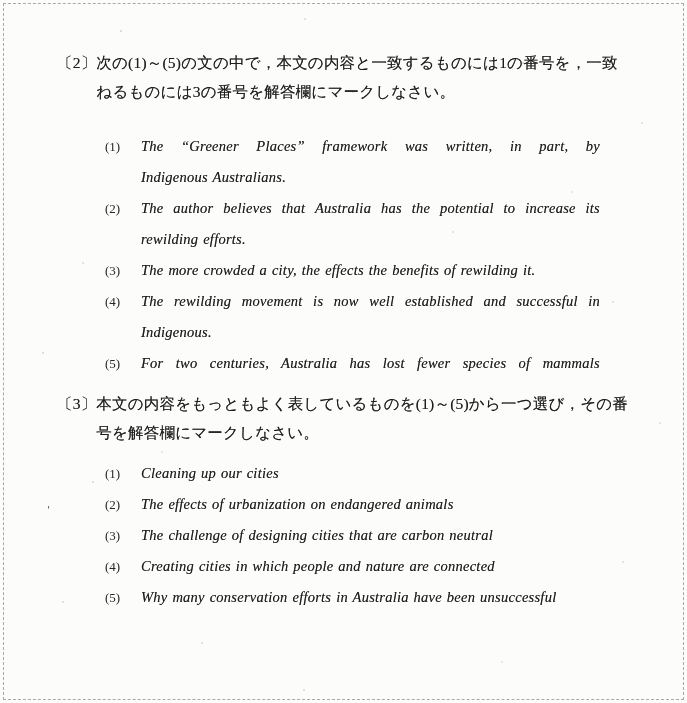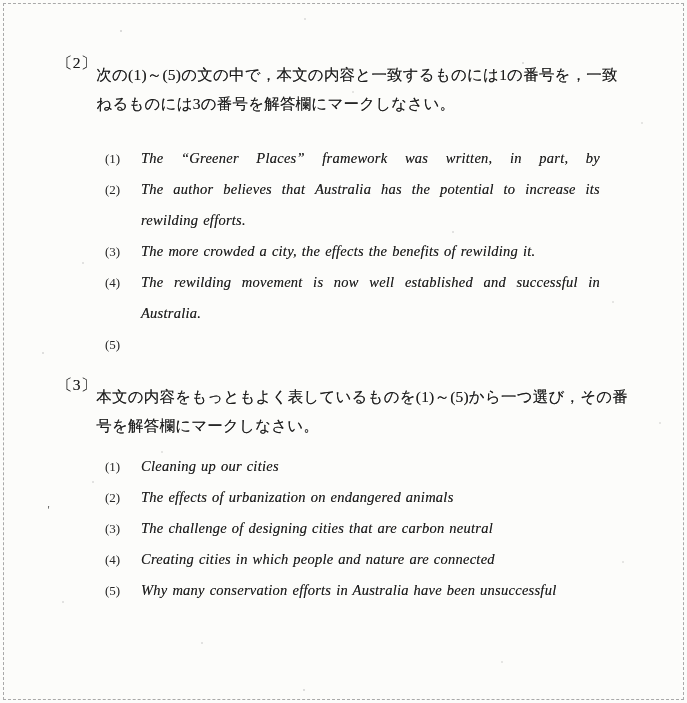--- a/index.html
+++ b/index.html
@@ -64,21 +64,20 @@
     line-height: 29px;
     letter-spacing: 0.2px;
     text-shadow: 0 0 0.4px rgba(0,0,0,.55);
   }
   .heading .label {
     flex: 0 0 34px;
     white-space: nowrap;
   }
   .heading-lines {
     flex: 1 1 auto;
-    margin-top: 12px;
   }
   .hline {
     white-space: nowrap;
   }
   ol.items {
     list-style: none;
     margin: 25px 0 0 48px;
     padding: 0;
     font-size: 14.5px;
   }
@@ -131,45 +130,47 @@
           <div class="heading-lines">
             <div class="hline">次の(1)～(5)の文の中で，本文の内容と一致するものには1の番号を，一致</div>
             <div class="hline">ねるものには3の番号を解答欄にマークしなさい。</div>
           </div>
         </div>
         <ol class="items">
           <li class="item">
             <span class="inum">(1)</span>
             <div class="itext">
               <div class="iline full">The “Greener Places” framework was written, in part, by</div>
+              <div class="iline">Indigenous Australians.</div>
             </div>
           </li>
           <li class="item">
             <span class="inum">(2)</span>
             <div class="itext">
               <div class="iline full">The author believes that Australia has the potential to increase its</div>
               <div class="iline">rewilding efforts.</div>
             </div>
           </li>
           <li class="item">
             <span class="inum">(3)</span>
             <div class="itext">
               <div class="iline">The more crowded a city, the effects the benefits of rewilding it.</div>
             </div>
           </li>
           <li class="item">
             <span class="inum">(4)</span>
             <div class="itext">
               <div class="iline full">The rewilding movement is now well established and successful in</div>
-              <div class="iline">Australia.</div>
+              <div class="iline">Indigenous.</div>
             </div>
           </li>
           <li class="item">
             <span class="inum">(5)</span>
             <div class="itext">
+              <div class="iline full">For two centuries, Australia has lost fewer species of mammals</div>
             </div>
           </li>
         </ol>
       </section>
       <section class="qsection">
         <div class="heading">
           <span class="label">〔3〕</span>
           <div class="heading-lines">
             <div class="hline">本文の内容をもっともよく表しているものを(1)～(5)から一つ選び，その番</div>
             <div class="hline">号を解答欄にマークしなさい。</div>

